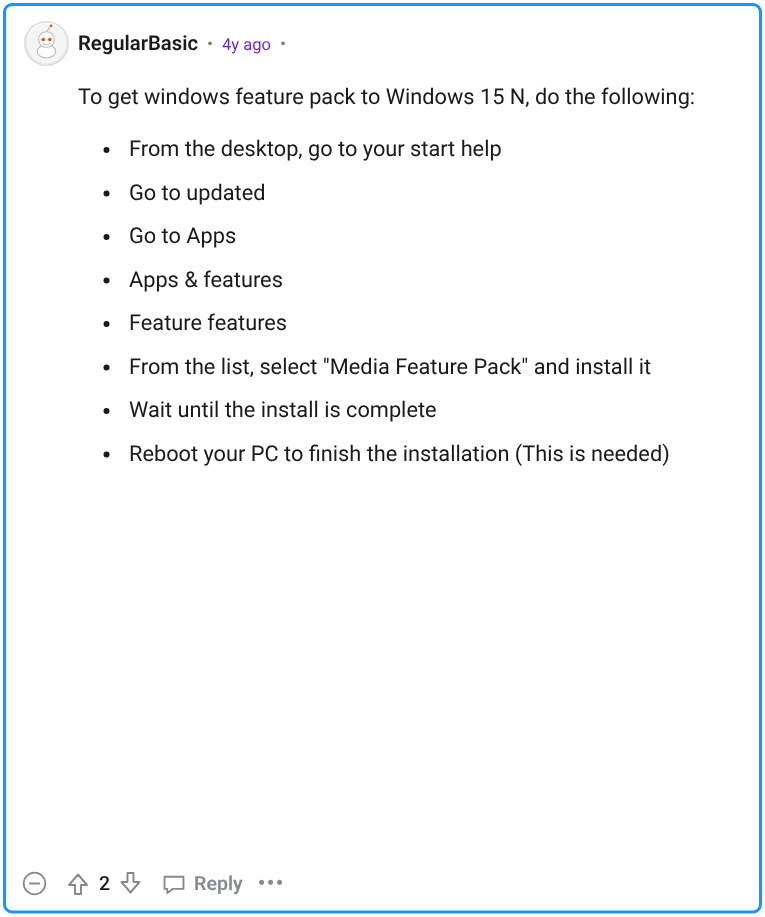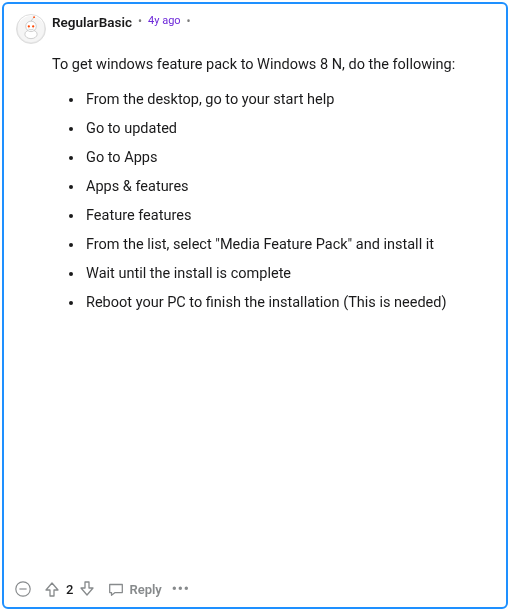--- a/index.html
+++ b/index.html
@@ -14,20 +14,21 @@
     border: 2px solid #1e90ff;
     border-radius: 6px;
     width: 506px;
     height: 607px;
     margin: 2px;
     position: relative;
     padding: 10px 12px 10px 12px;
   }
   .header-row {
     display: flex;
+    align-items: center;
     gap: 6px;
     margin-bottom: 10px;
   }
   .avatar {
     width: 30px;
     height: 30px;
     border-radius: 50%;
     background: radial-gradient(circle at 50% 40%, #fff 0%, #fff 55%, #e8e8e8 60%);
     border: 1px solid #ddd;
     position: relative;
@@ -114,21 +115,21 @@
         <circle cx="19.5" cy="2.5" r="1" fill="#ff4500"></circle>
       </svg>
     </div>
     <span class="username">RegularBasic</span>
     <span class="meta-dot">•</span>
     <span class="timestamp">4y ago</span>
     <span class="meta-dot">•</span>
   </div>
 
   <div class="body">
-    <p>To get windows feature pack to Windows 8 N, do the following:</p>
+    <p>To get windows feature pack to Windows 15 N, do the following:</p>
     <ul>
       <li>From the desktop, go to your start help</li>
       <li>Go to updated</li>
       <li>Go to Apps</li>
       <li>Apps &amp; features</li>
       <li>Feature features</li>
       <li>From the list, select "Media Feature Pack" and install it</li>
       <li>Wait until the install is complete</li>
       <li>Reboot your PC to finish the installation (This is needed)</li>
     </ul>

